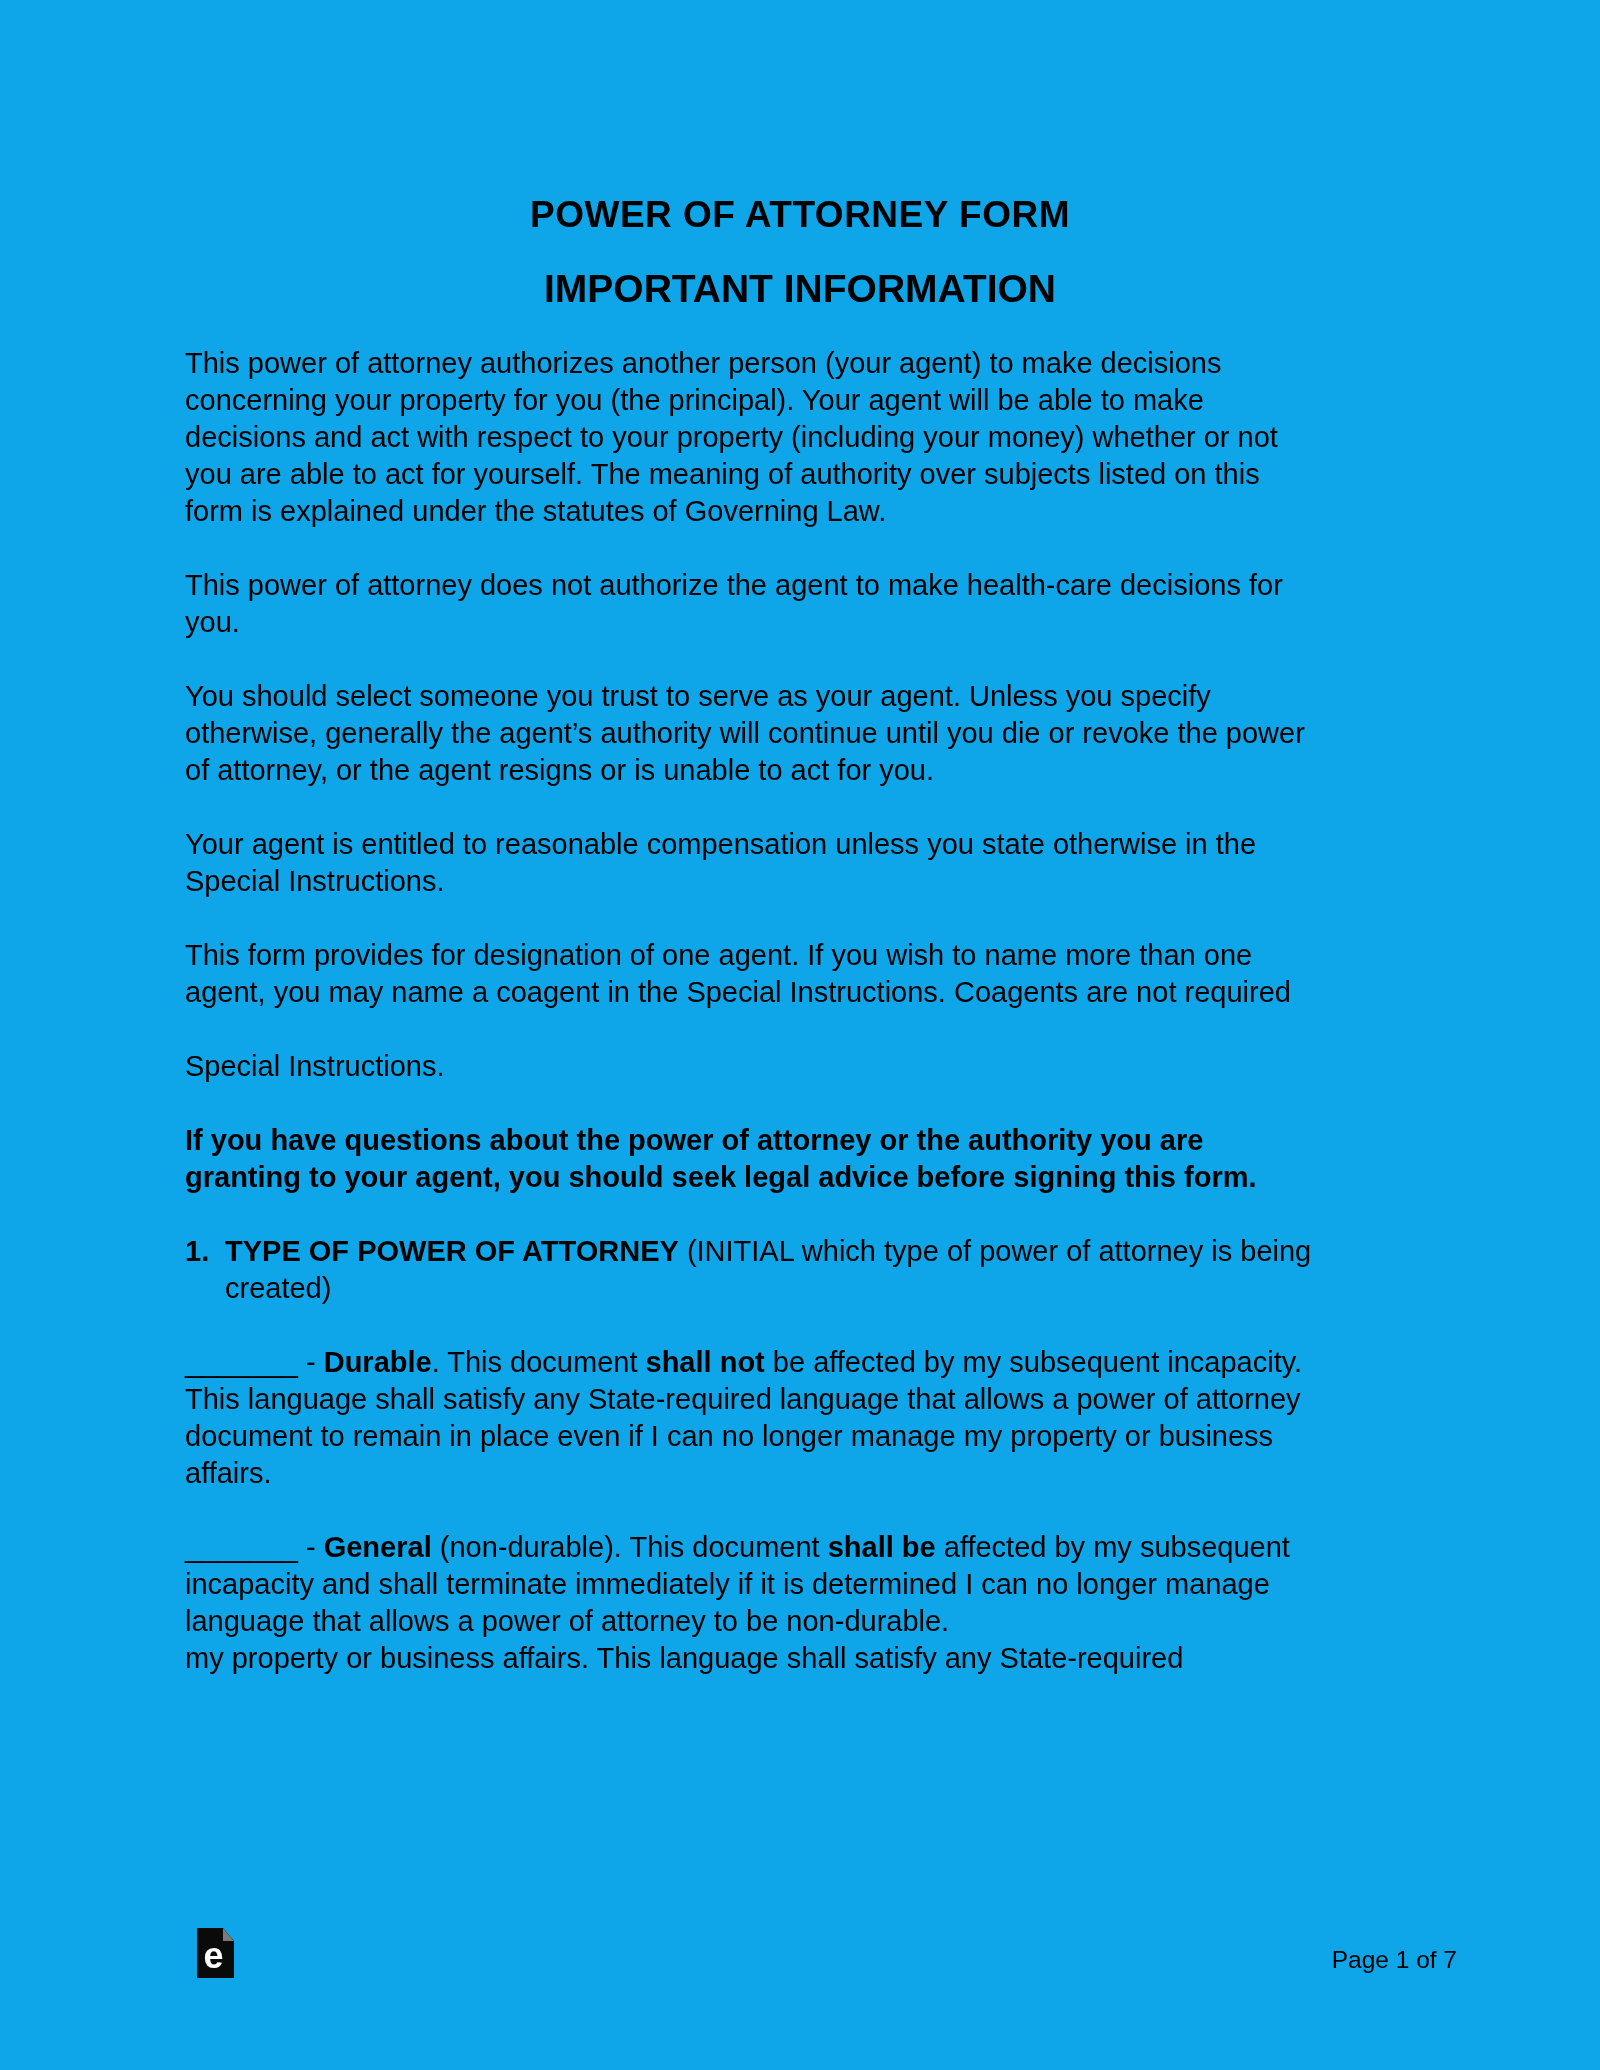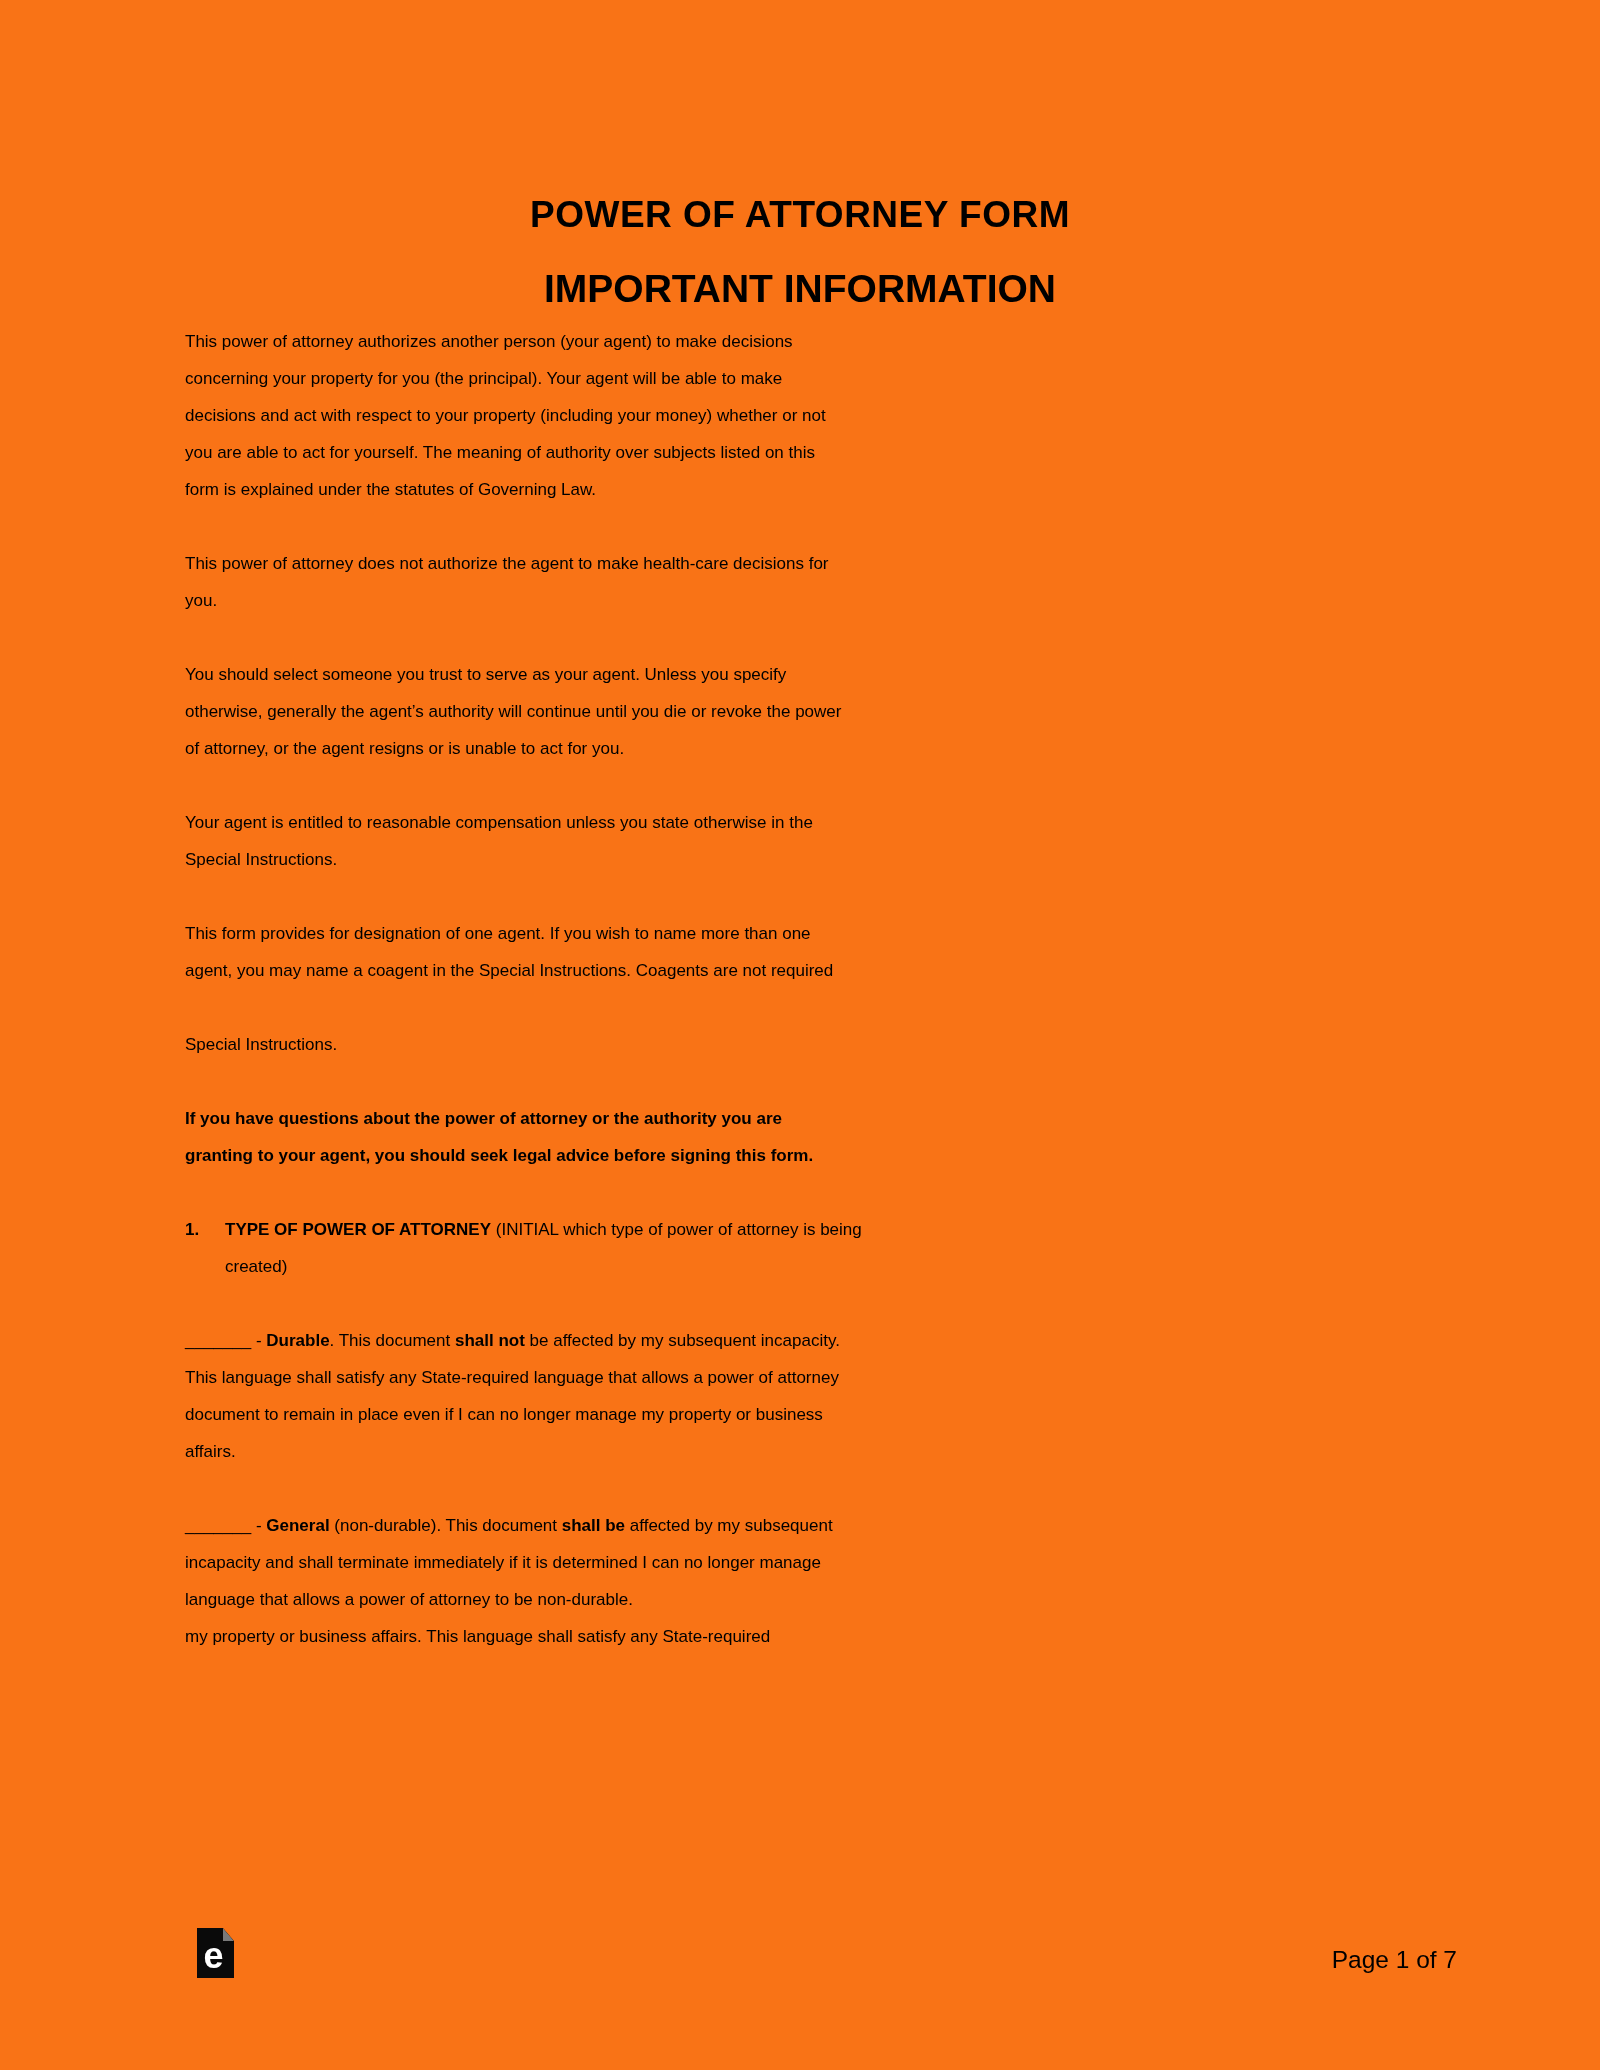--- a/index.html
+++ b/index.html
@@ -1,20 +1,20 @@
 <!DOCTYPE html>
 <html><head>
 <meta charset="utf-8">
 <style>
   html, body { margin: 0; padding: 0; background: #e8e8e8; }
   .page {
     position: relative;
     width: 1600px;
     height: 2070px;
-    background: #f97316;
+    background: #0ea5e9;
     font-family: "Liberation Sans", sans-serif;
     color: #000000;
     overflow: hidden;
     margin: 0 auto;
   }
   .content {
     position: absolute;
     left: 185px;
     top: 192px;
     width: 1230px;
@@ -28,22 +28,22 @@
     letter-spacing: 0.5px;
   }
   .doc-subtitle {
     margin: 33px 0 0 0;
     font-size: 39px;
     line-height: 37px;
     font-weight: bold;
     text-align: center;
   }
   .doc-body {
-    margin-top: 16px;
-    font-size: 17px;
+    margin-top: 38px;
+    font-size: 29px;
     line-height: 37px;
   }
   .para { margin: 0 0 37px 0; }
   .para:last-child { margin-bottom: 0; }
   .para.li { display: flex; }
   .num { flex: none; width: 40px; font-weight: bold; }
   .li-content { flex: 1; }
   .line { white-space: pre-wrap; }
   .bold { font-weight: bold; }
   

